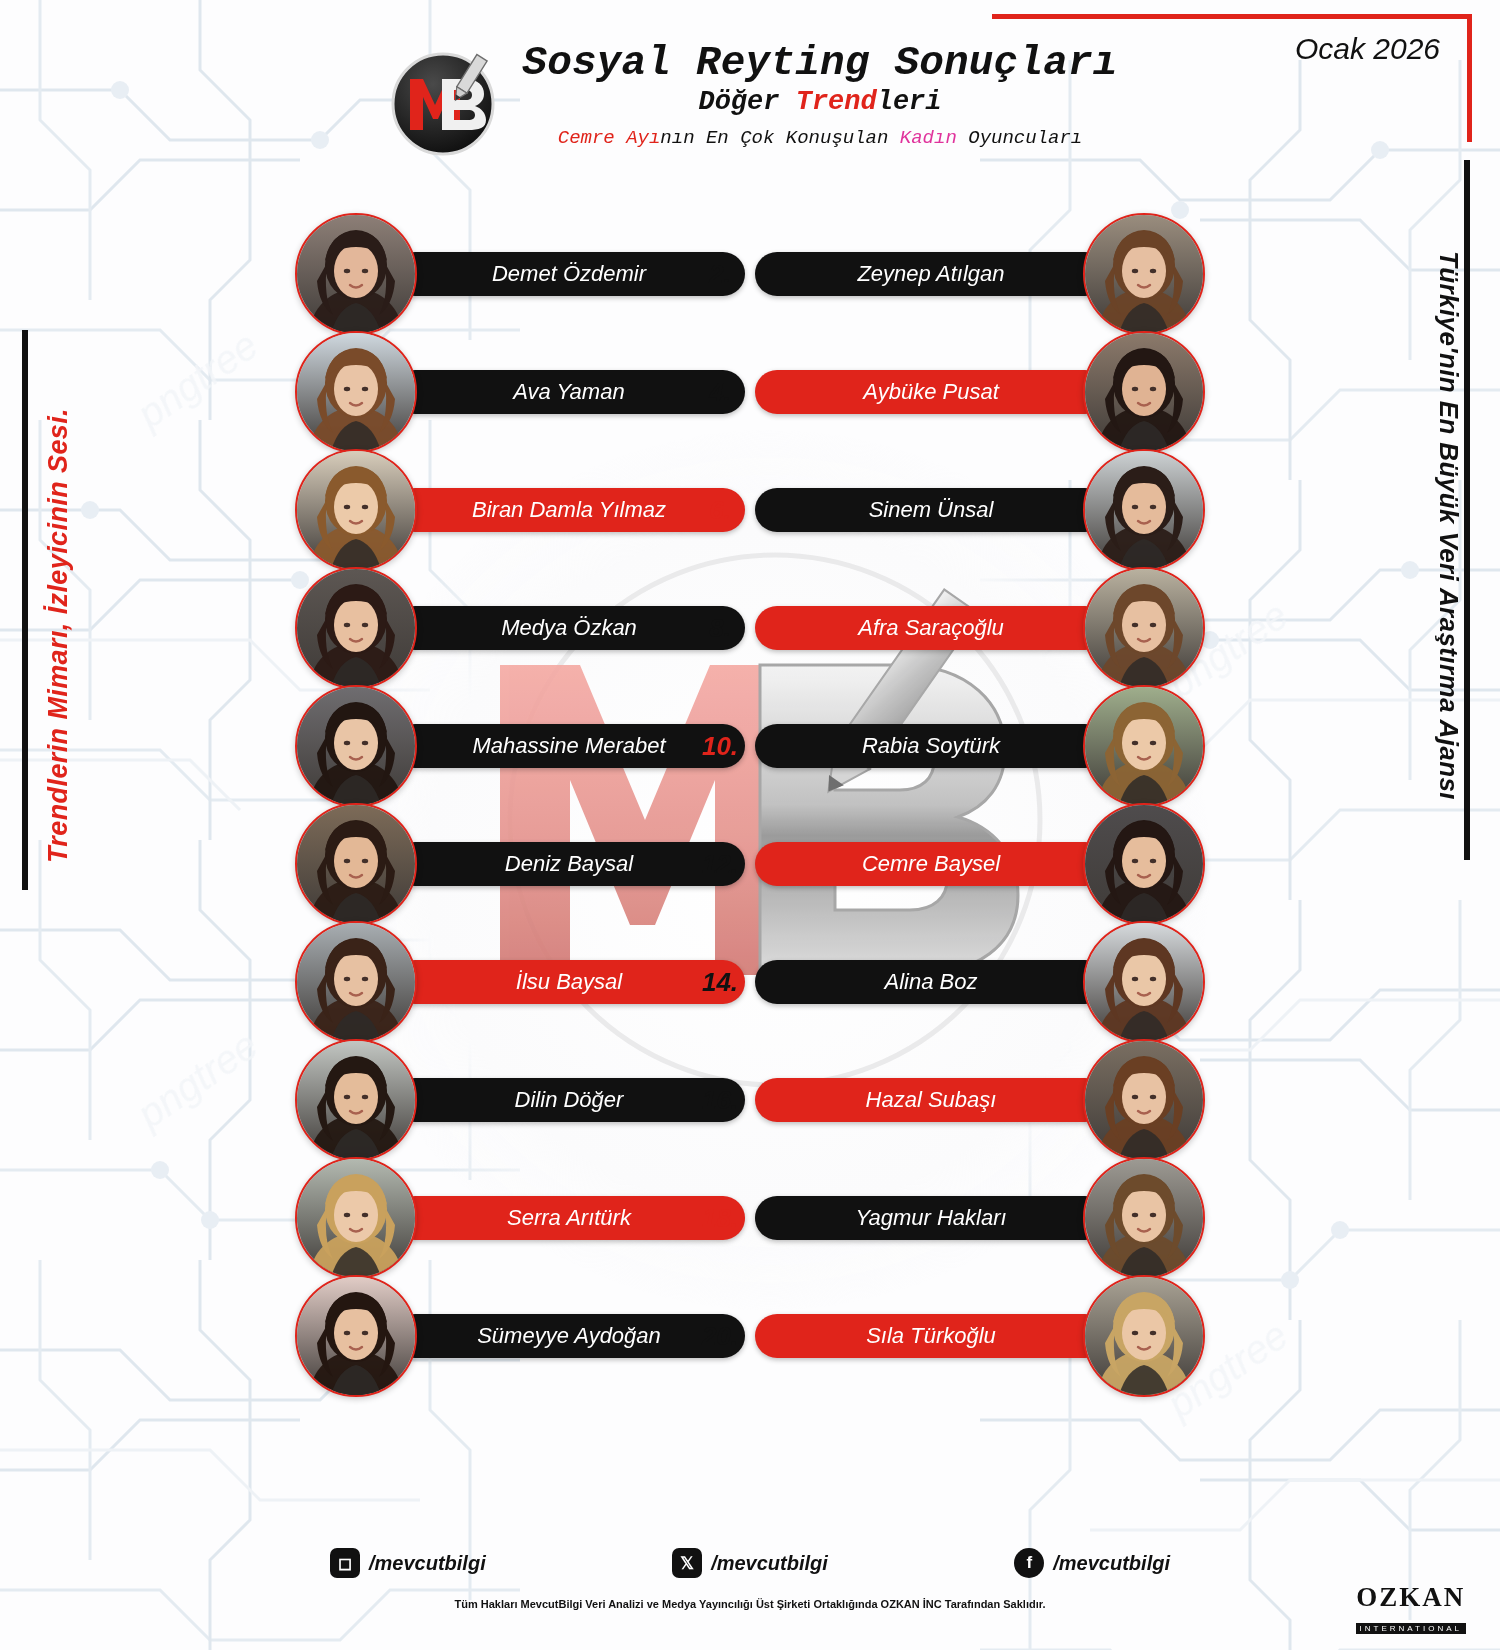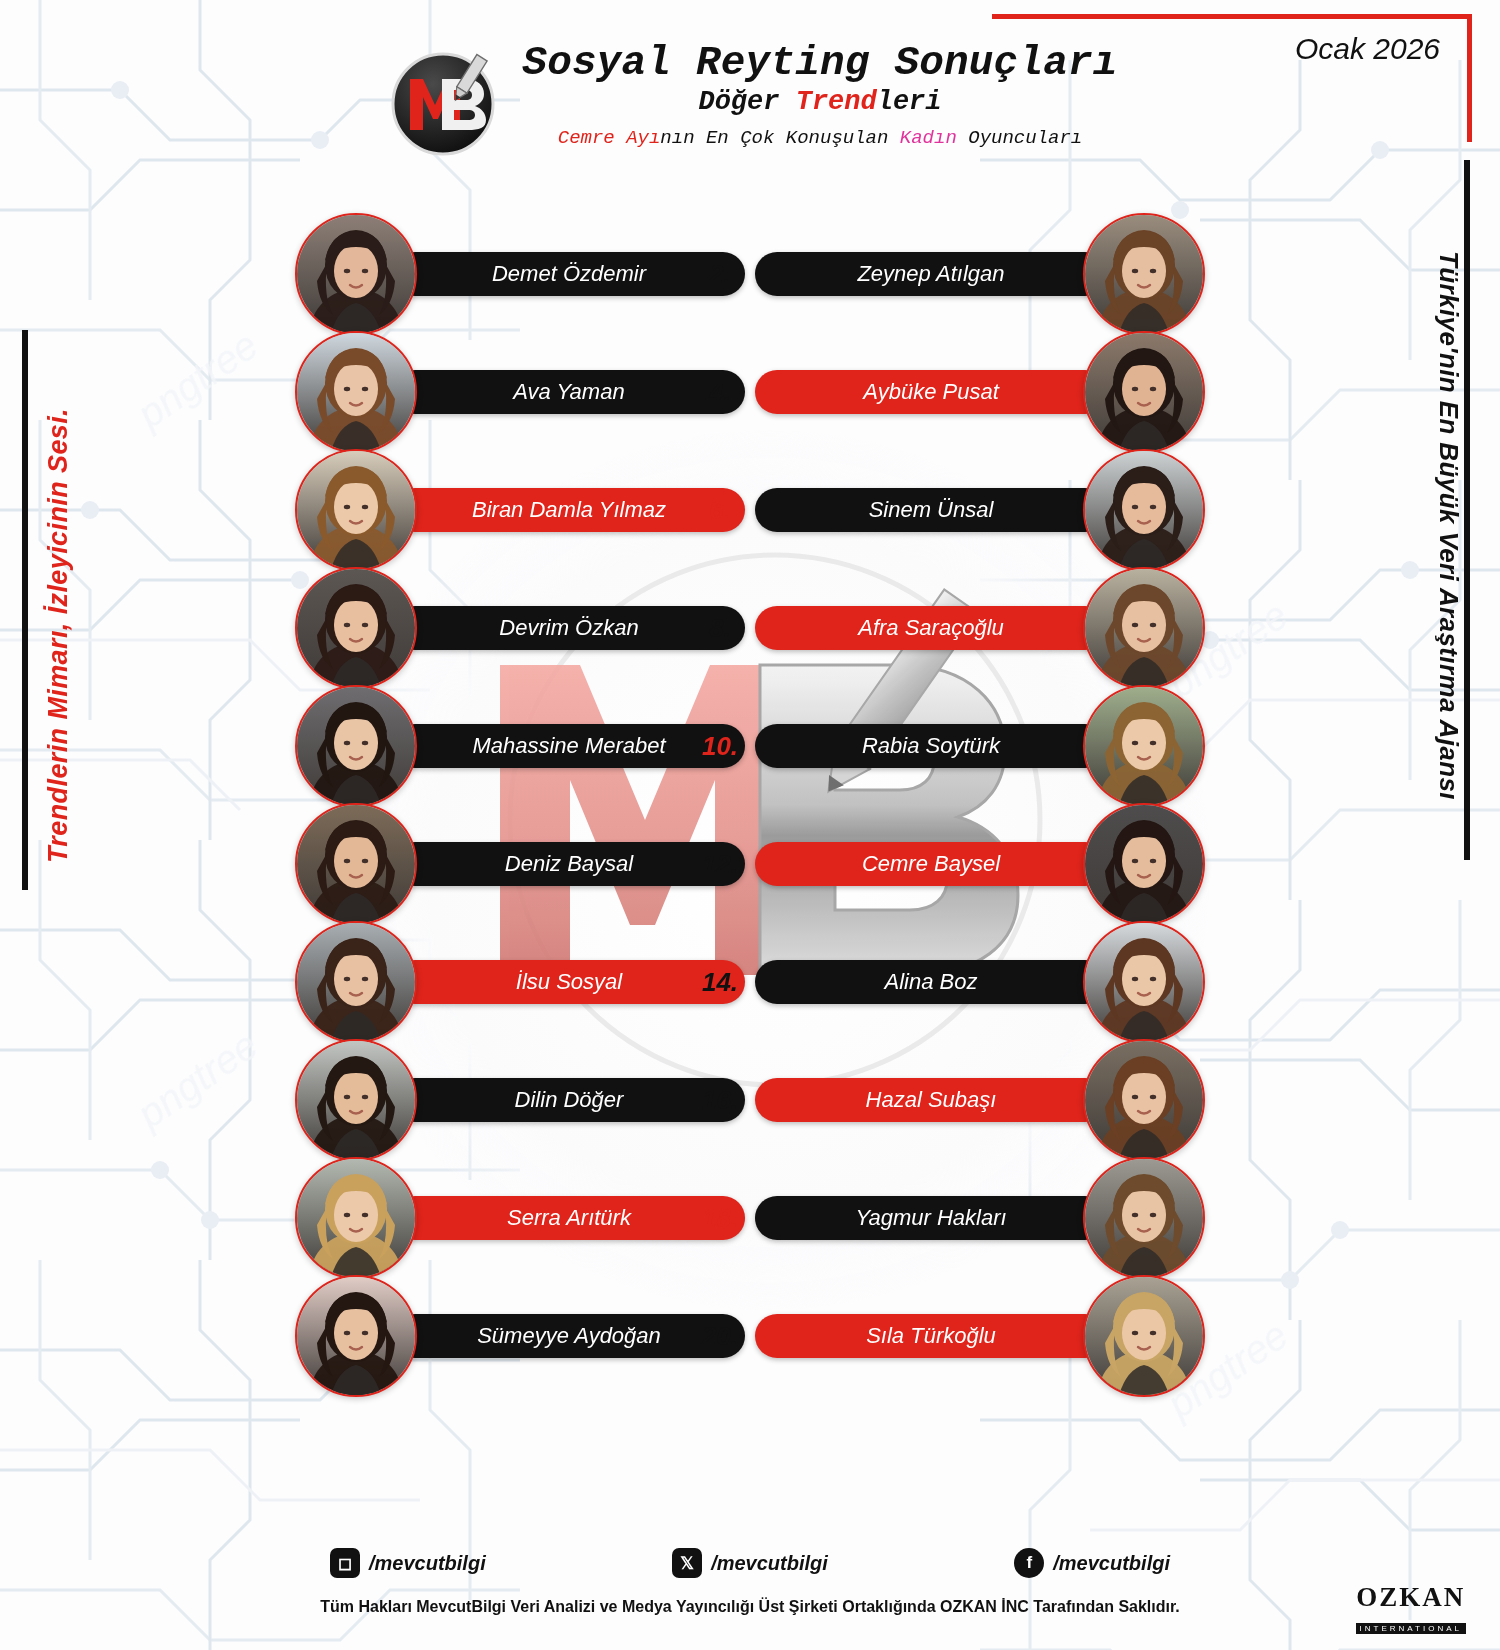--- a/index.html
+++ b/index.html
@@ -252,21 +252,21 @@
     color: #fff;
     display: flex; align-items: center; justify-content: center;
     font-size: 17px; font-style: normal; font-weight: bold;
   }
   .social .glyph.circle { border-radius: 50%; }
   .copyright {
     position: absolute;
     left: 0; top: 68px;
     width: 1500px;
     text-align: center;
-    font-size: 16px;
+    font-size: 11px;
     font-weight: bold;
     color: #111;
   }
   .ozkan {
     position: absolute;
     right: 34px;
     top: 52px;
     text-align: center;
   }
   .ozkan .o1 {
@@ -591,21 +591,21 @@
     <ellipse cx="59" cy="56" rx="22" ry="27" fill="#e8c0a0"></ellipse>
     <path d="M28 46 q6 -30 31 -30 q25 0 31 30 q-10 -14 -31 -14 q-21 0 -31 14 Z" fill="#2c1a15"></path>
     <path d="M30 48 q-4 34 6 52 q-14 -10 -16 -34 Z" fill="#2c1a15"></path>
     <path d="M88 48 q4 34 -6 52 q14 -10 16 -34 Z" fill="#2c1a15"></path>
     <ellipse cx="50" cy="56" rx="3.2" ry="2.2" fill="#43302a"></ellipse>
     <ellipse cx="68" cy="56" rx="3.2" ry="2.2" fill="#43302a"></ellipse>
     <path d="M53 70 q6 5 12 0" stroke="#a8614f" stroke-width="2.4" fill="none" stroke-linecap="round"></path>
     <path d="M34 118 q8 -26 25 -30 q17 4 25 30 Z" fill="#2e2a28" opacity="0.85"></path>
   </svg>
         </div>
-        <div class="pill black">Devrim Özkan</div>
+        <div class="pill black">Medya Özkan</div>
         <div class="num red">7.</div>
       </div>
       <div class="entry right">
         <div class="photo">
           <svg viewBox="0 0 118 118" xmlns="http://www.w3.org/2000/svg">
     <defs>
       <linearGradient id="bgp7" x1="0" y1="0" x2="0" y2="1">
         <stop offset="0%" stop-color="#b9b19f"></stop>
         <stop offset="100%" stop-color="#3f3b38"></stop>
       </linearGradient>
@@ -747,21 +747,21 @@
     <ellipse cx="59" cy="56" rx="22" ry="27" fill="#e7c1a2"></ellipse>
     <path d="M28 46 q6 -30 31 -30 q25 0 31 30 q-10 -14 -31 -14 q-21 0 -31 14 Z" fill="#3a2318"></path>
     <path d="M30 48 q-4 34 6 52 q-14 -10 -16 -34 Z" fill="#3a2318"></path>
     <path d="M88 48 q4 34 -6 52 q14 -10 16 -34 Z" fill="#3a2318"></path>
     <ellipse cx="50" cy="56" rx="3.2" ry="2.2" fill="#43302a"></ellipse>
     <ellipse cx="68" cy="56" rx="3.2" ry="2.2" fill="#43302a"></ellipse>
     <path d="M53 70 q6 5 12 0" stroke="#a8614f" stroke-width="2.4" fill="none" stroke-linecap="round"></path>
     <path d="M34 118 q8 -26 25 -30 q17 4 25 30 Z" fill="#2e2a28" opacity="0.85"></path>
   </svg>
         </div>
-        <div class="pill red">İlsu Sosyal</div>
+        <div class="pill red">İlsu Baysal</div>
         <div class="num ">13.</div>
       </div>
       <div class="entry right">
         <div class="photo">
           <svg viewBox="0 0 118 118" xmlns="http://www.w3.org/2000/svg">
     <defs>
       <linearGradient id="bgp13" x1="0" y1="0" x2="0" y2="1">
         <stop offset="0%" stop-color="#d6dadd"></stop>
         <stop offset="100%" stop-color="#3f3b38"></stop>
       </linearGradient>

